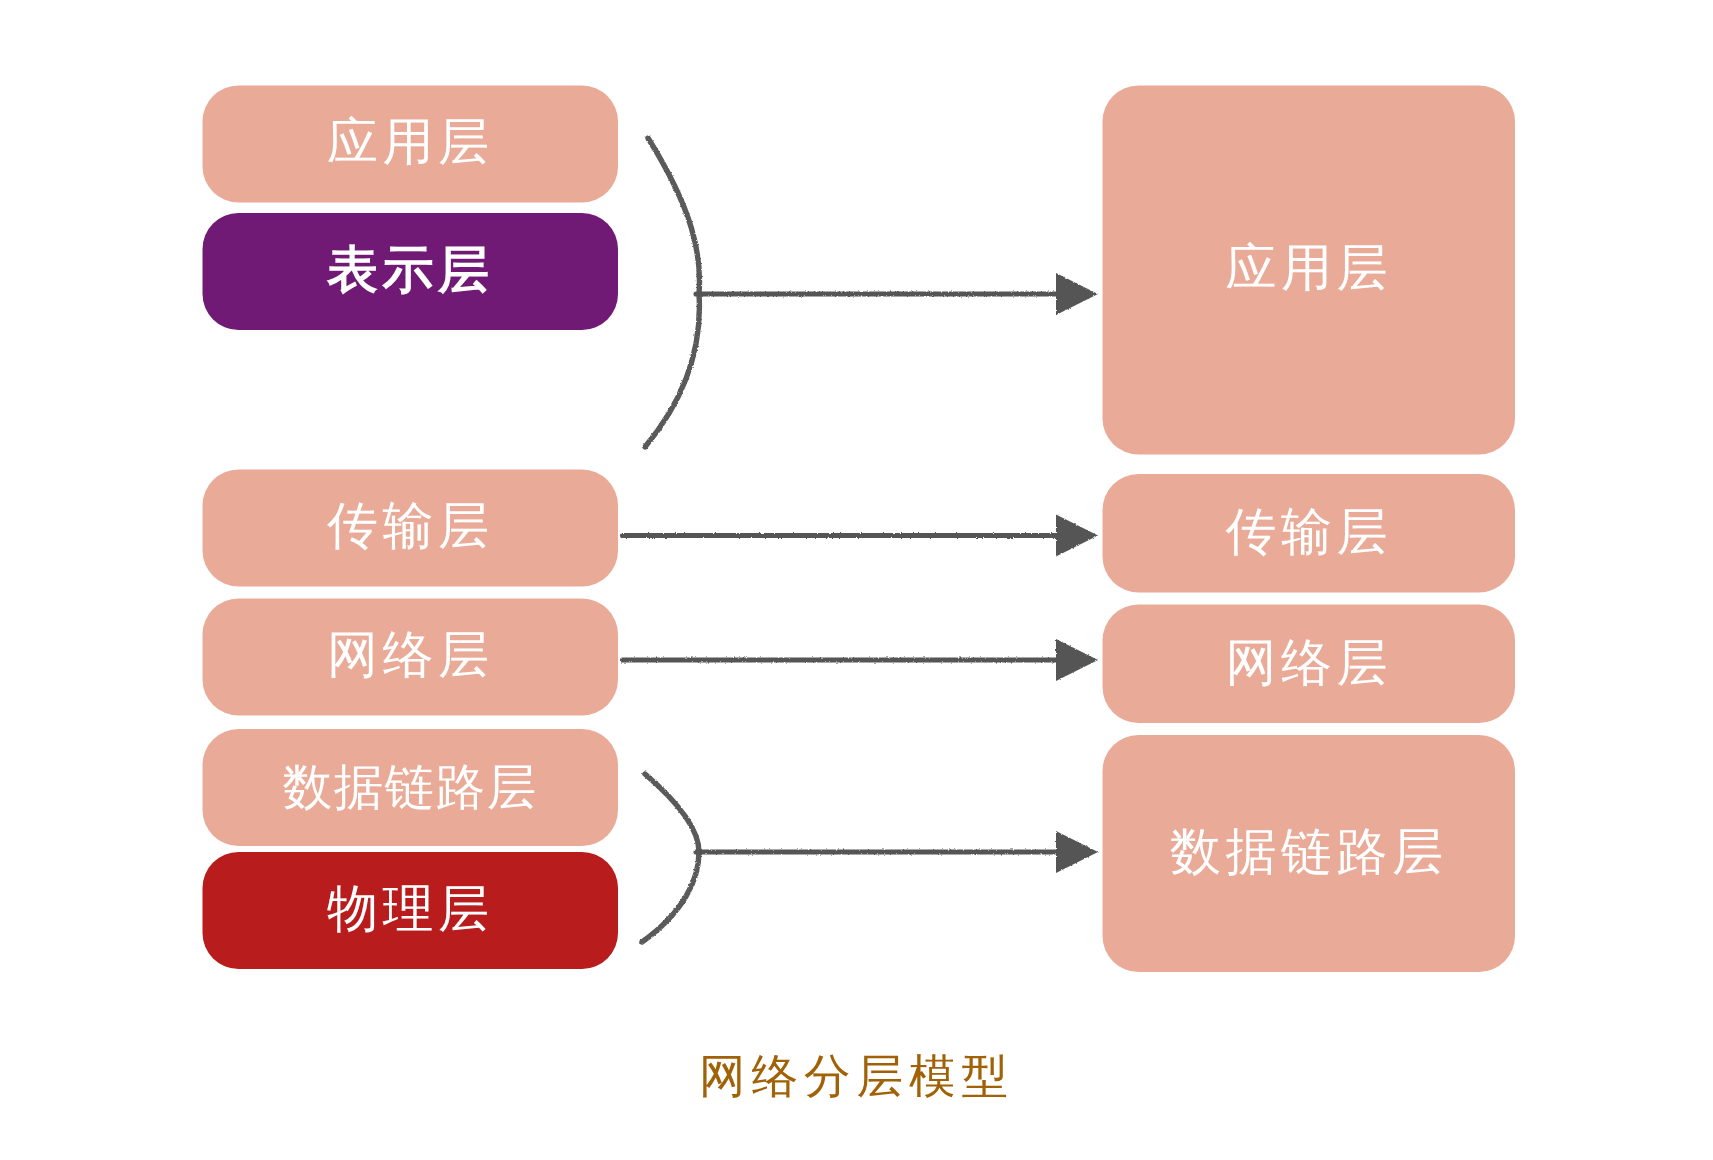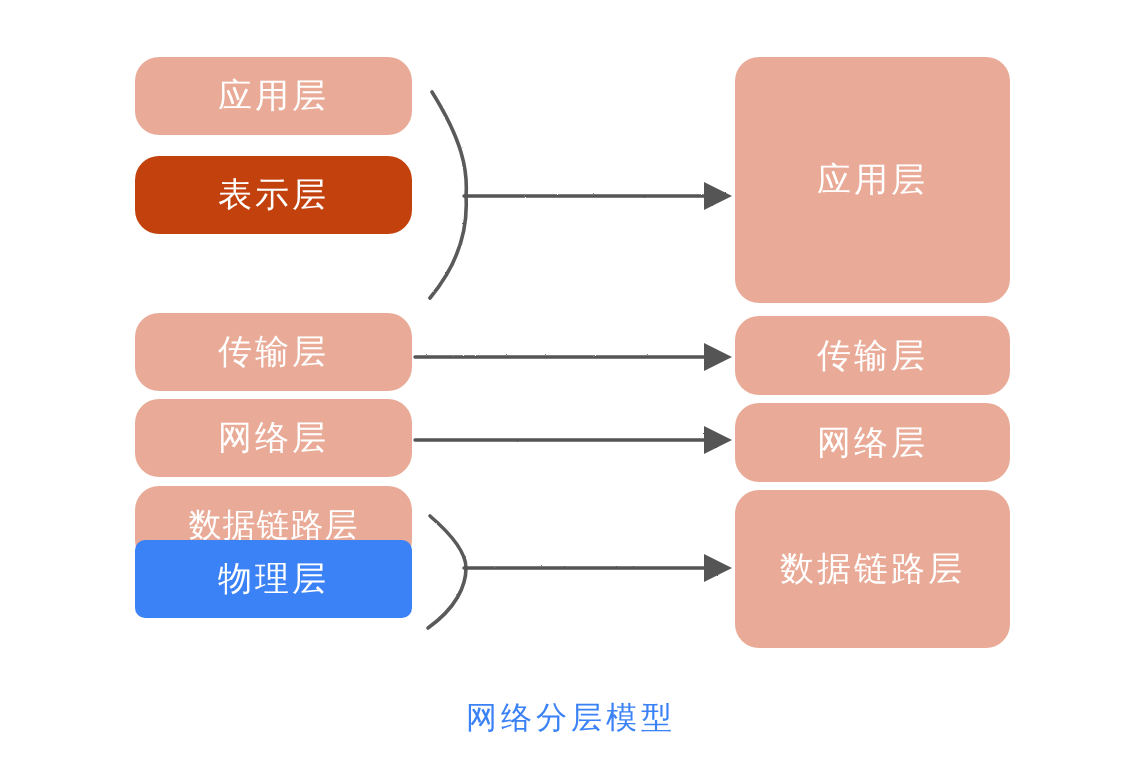--- a/index.html
+++ b/index.html
@@ -58,21 +58,21 @@
     display: block;
     transform: translateY(-1px);
   }
 
   .caption {
     position: absolute;
     left: 0;
     top: 697px;
     width: 1142px;
     text-align: center;
-    color: #3b82f6;
+    color: #a16207;
     font-size: 31px;
     letter-spacing: 4px;
     user-select: none;
   }
 
   svg.overlay {
     position: absolute;
     left: 0;
     top: 0;
     width: 1142px;
@@ -82,38 +82,38 @@
 </style>
 </head>
 <body>
 
 <div id="canvas">
 
   <div class="layer-box left-box" style="top:57px; background:#e9ab97;">
     <span class="box-label">应用层</span>
   </div>
 
-  <div class="layer-box left-box" style="top:156px; background:#c2410c;">
+  <div class="layer-box left-box" style="top:142px; background:#701a75;font-weight:bold;">
     <span class="box-label">表示层</span>
   </div>
 
 
   <div class="layer-box left-box" style="top:313px; background:#e9ab97;">
     <span class="box-label">传输层</span>
   </div>
 
   <div class="layer-box left-box" style="top:399px; background:#e9ab97;">
     <span class="box-label">网络层</span>
   </div>
 
   <div class="layer-box left-box narrow-text" style="top:486px; background:#e9ab97;">
     <span class="box-label">数据链路层</span>
   </div>
 
-  <div class="layer-box left-box" style="top:540px; background:#3b82f6;border-radius:10px;">
+  <div class="layer-box left-box" style="top:568px; background:#b91c1c;">
     <span class="box-label">物理层</span>
   </div>
 
   <div class="layer-box right-box" style="top:57px; height:246px; background:#e9ab97;">
     <span class="box-label">应用层</span>
   </div>
 
   <div class="layer-box right-box" style="top:316px; height:79px; background:#e9ab97;">
     <span class="box-label">传输层</span>
   </div>

